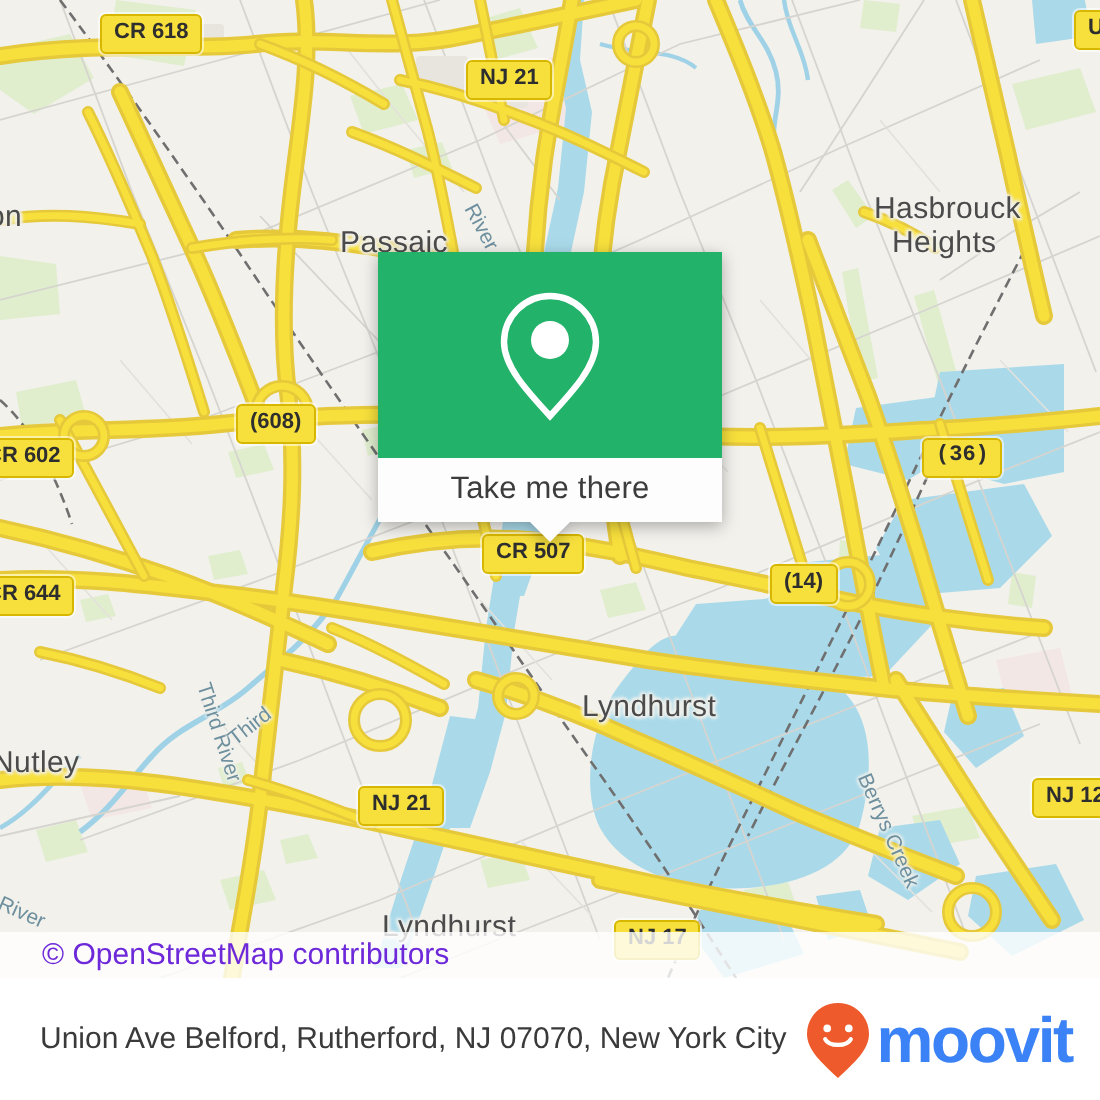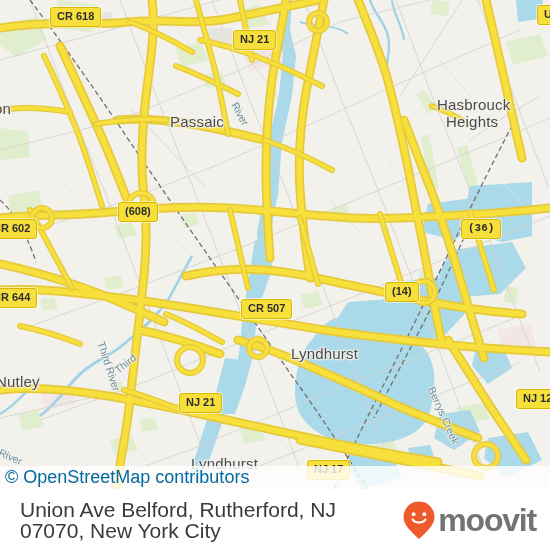--- a/index.html
+++ b/index.html
@@ -58,21 +58,21 @@
     box-shadow:0 0 0 1px rgba(255,255,255,0.55);
   }
 
   
   .attrib {
     position:absolute; left:0; bottom:0; width:550px; height:23px;
     background:rgba(255,255,255,0.80);
     display:flex; align-items:center;
   }
   .attrib span {
-    font-size:18px; color:#0369a1; padding-left:5px;
+    font-size:15px; color:#6d28d9; padding-left:21px;
   }
 
   
   .popup {
     position:absolute; left:189px; top:126px;
     width:172px; height:135px;
     filter:drop-shadow(0 2px 4px rgba(0,0,0,0.30));
   }
   .popup-head {
     width:172px; height:103px;
@@ -98,26 +98,26 @@
   }
 
   
   .footer {
     position:absolute; left:0; top:489px; width:550px; height:61px;
     background:#ffffff;
     display:flex; align-items:center; justify-content:space-between;
     padding:0 14px 0 20px;
   }
   .footer-title {
-    font-size:21px; color:#3a3a3a; line-height:21px;
+    font-size:15px; color:#3a3a3a; line-height:21px;
     max-width:400px;
   }
   .brand { display:flex; align-items:center; gap:2px; }
   .brand-word {
-    font-size:32px; color:#737373; letter-spacing:-1.2px;
+    font-size:32px; color:#3b82f6; letter-spacing:-1.2px;
     font-weight:bold; line-height:1;
   }
 </style>
 </head>
 <body>
 
 <div id="root">
 
   <div class="map">
 
@@ -372,31 +372,43 @@
     </div>
 
     <div>
       <div class="shield" style="left:50px;  top:7px;">CR 618</div>
       <div class="shield" style="left:233px; top:30px;">NJ 21</div>
       <div class="shield" style="left:537px; top:5px;">U</div>
       <div class="shield" style="left:118px; top:202px;">(608)</div>
       <div class="shield" style="left:-14px; top:219px;">CR 602</div>
       <div class="shield" style="left:461px; top:219px;font-family:Liberation Mono, monospace;">(36)</div>
       <div class="shield" style="left:-14px; top:288px;">CR 644</div>
-      <div class="shield" style="left:241px; top:267px;margin-top:32px;">CR 507</div>
+      <div class="shield" style="left:241px; top:267px;">CR 507</div>
       <div class="shield" style="left:361px; top:282px;margin-left:24px;">(14)</div>
       <div class="shield" style="left:179px; top:393px;">NJ 21</div>
       <div class="shield" style="left:307px; top:460px;">NJ 17</div>
       <div class="shield" style="left:516px; top:389px;">NJ 120</div>
     </div>
 
     <div class="attrib">
       <span>© OpenStreetMap contributors</span>
     </div>
 
+    <div class="popup">
+      <div class="popup-head">
+        <svg width="56" height="66" viewBox="0 0 56 66">
+          <path d="M28 3 C15.3 3 5 13.3 5 26 C5 38 16 50 28 63 C40 50 51 38 51 26 C51 13.3 40.7 3 28 3 Z" fill="none" stroke="#ffffff" stroke-width="3.2"></path>
+          <circle cx="28" cy="25" r="9.5" fill="#ffffff"></circle>
+        </svg>
+      </div>
+      <div class="popup-foot">
+        <span class="popup-foot-label">Take me there</span>
+        <span class="popup-tail"></span>
+      </div>
+    </div>
 
   </div>
 
   <div class="footer">
     <div class="footer-title">Union Ave Belford, Rutherford, NJ 07070, New York City</div>
     <div class="brand">
       <svg width="34" height="40" viewBox="0 0 34 40">
         <path d="M17 1.5 C8.4 1.5 1.5 8.4 1.5 17 C1.5 25 9 31.5 17 39 C25 31.5 32.5 25 32.5 17 C32.5 8.4 25.6 1.5 17 1.5 Z" fill="#ee5a2b"></path>
         <circle cx="11.6" cy="14.2" r="1.9" fill="#ffffff"></circle>
         <circle cx="22.4" cy="14.2" r="1.9" fill="#ffffff"></circle>

